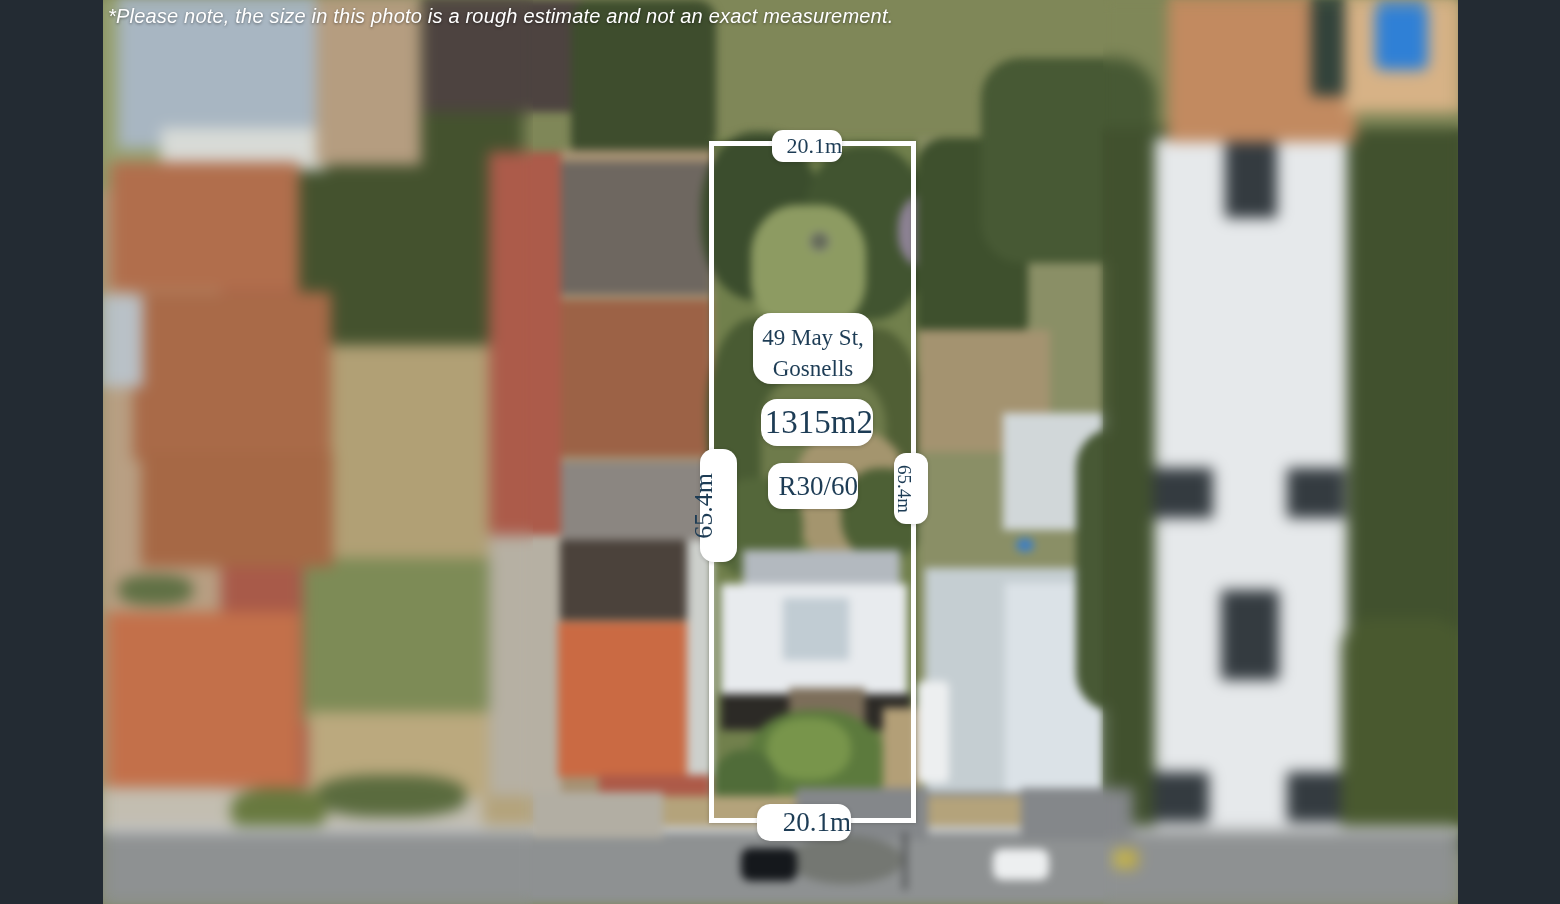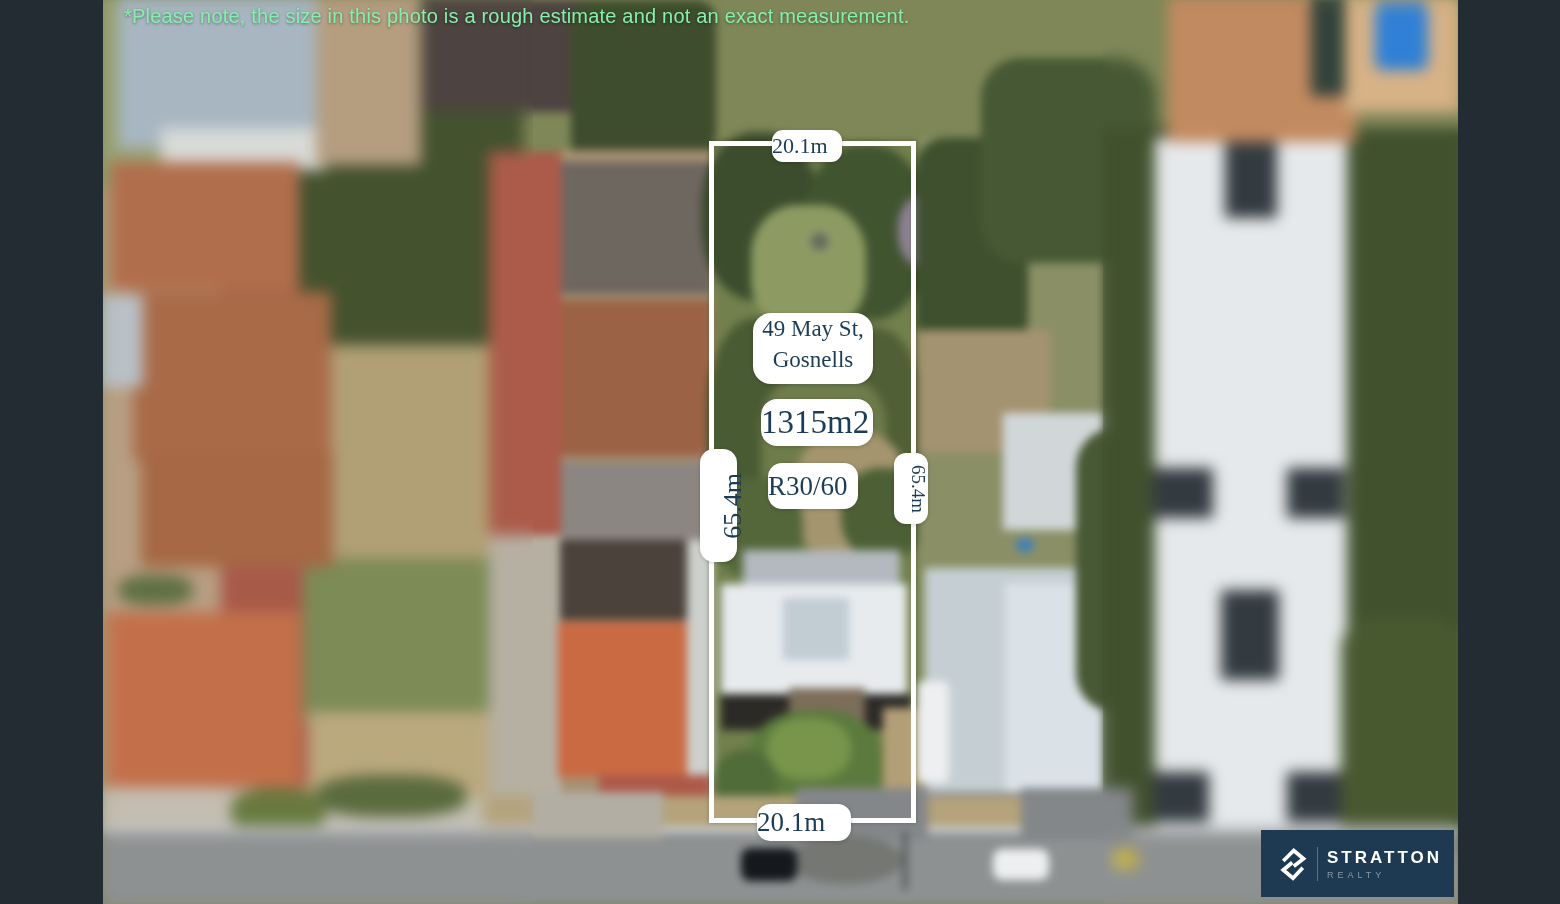--- a/index.html
+++ b/index.html
@@ -8,28 +8,28 @@
   .bar{position:absolute;top:0;height:904px;background:var(--frame-bar,#232b33);z-index:5;}
   .bar.left{left:0;width:103px;}
   .bar.right{left:1458px;width:102px;}
   .photo{position:absolute;left:103px;top:0;width:1355px;height:904px;overflow:hidden;
          background:#7f8758;}
   .scene{position:absolute;inset:0;filter:blur(4px);}
   .scene i{position:absolute;display:block;}
   .ts{position:absolute;top:0;height:904px;backdrop-filter:blur(6px);}
   .ts-left{left:0;width:430px;}
   .ts-right{left:1000px;width:355px;}
-  .disclaimer{position:absolute;left:124px;top:5px;color:#86efac;
+  .disclaimer{position:absolute;left:108px;top:5px;color:#ffffff;font-style:italic;
          font-size:20px;letter-spacing:.2px;text-shadow:0 1px 3px rgba(0,0,0,.45);z-index:10;}
   .boundary{position:absolute;left:709px;top:141px;width:207px;height:682px;
          box-sizing:border-box;border:5px solid var(--boundary,#fff);
          box-shadow:0 0 4px rgba(0,0,0,.25);z-index:8;}
   .lbl{position:absolute;background:var(--annotation-bg,#fff);color:var(--annotation-text,#1d3c55);
        font-family:"Liberation Serif","DejaVu Serif",serif;display:flex;align-items:center;
-       justify-content:flex-start;text-align:center;z-index:9;
+       justify-content:flex-end;text-align:center;z-index:9;
        box-shadow:0 1px 4px rgba(0,0,0,.18);}
   .lbl-top{left:772px;top:130px;width:70px;height:32px;border-radius:11px;font-size:22px;}
   .lbl-bottom{left:757px;top:804px;width:94px;height:37px;border-radius:13px;font-size:27px;}
   .lbl-left{left:700px;top:449px;width:37px;height:113px;border-radius:14px;}
   .lbl-left span{transform:rotate(-90deg);white-space:nowrap;font-size:26px;}
   .lbl-right{left:894px;top:453px;width:34px;height:71px;border-radius:12px;}
   .lbl-right span{transform:rotate(90deg);white-space:nowrap;font-size:19px;}
   .lbl-address{left:753px;top:313px;width:120px;height:71px;border-radius:18px;
        flex-direction:column;font-size:23px;line-height:31px;}
   .lbl-area{left:761px;top:399px;width:112px;height:47px;border-radius:16px;font-size:33px;}
@@ -170,24 +170,13 @@
     <span>49 May St,</span>
     <span>Gosnells</span>
   </div>
   <div class="lbl lbl-area">
     <span>1315m2</span>
   </div>
   <div class="lbl lbl-zoning">
     <span>R30/60</span>
   </div>
 
-  <div class="logo">
-    <svg class="logo-mark" viewBox="0 0 40 48">
-      <path d="M7 20 L21 6 L34 17 L21 27" fill="none" stroke="#ffffff" stroke-width="5" stroke-linejoin="miter"></path>
-      <path d="M33 29 L20 43 L7 32 L19 22" fill="none" stroke="#ffffff" stroke-width="5" stroke-linejoin="miter"></path>
-    </svg>
-    <div class="logo-divider"></div>
-    <div class="logo-text">
-      <div class="logo-name">STRATTON</div>
-      <div class="logo-sub">REALTY</div>
-    </div>
-  </div>
 </div>
 
 </body></html>

